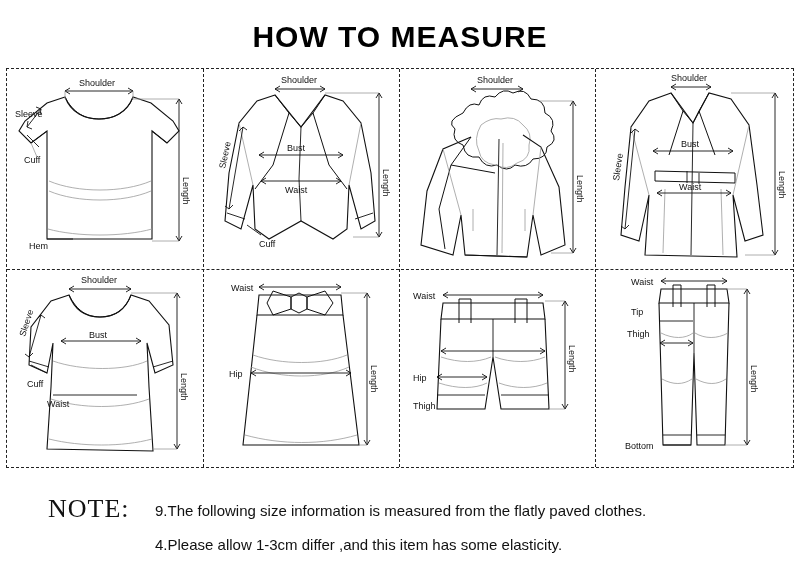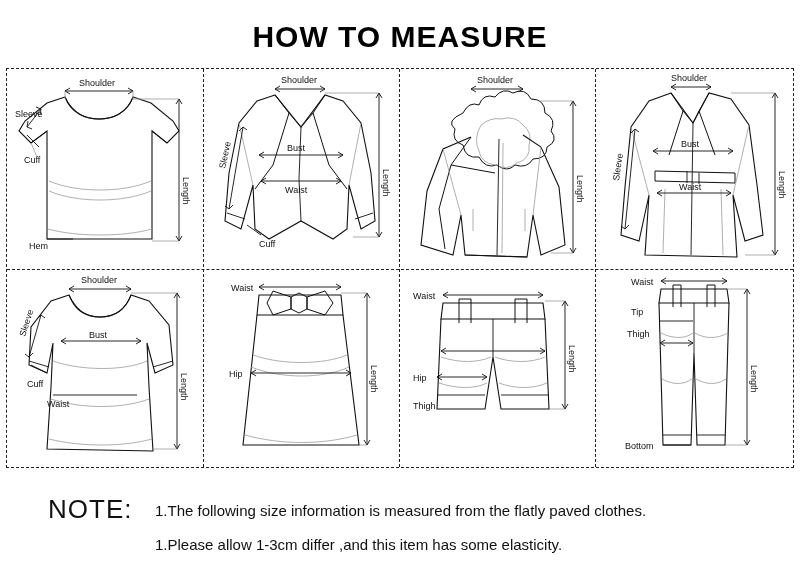--- a/index.html
+++ b/index.html
@@ -40,21 +40,21 @@
   .hsep{
     position:absolute;left:0;right:0;height:0;
     border-top:1px dashed #222;
   }
 
   .note{
     position:absolute;left:0;top:480px;width:800px;
   }
   .note-label{
     position:absolute;left:48px;top:14px;
-    font-size:26px;letter-spacing:1px;color:#111;
+    font-size:26px;letter-spacing:1px;color:#111;font-family:Liberation Serif, serif;
   }
   .note-line{
     position:absolute;left:155px;
     font-size:15px;color:#111;
   }
   .note-line.l1{top:22px;}
   .note-line.l2{top:56px;}
 
   svg{display:block;}
   .ln{stroke:#111;fill:none;}
@@ -380,17 +380,17 @@
         <line class="faint" x1="132" y1="20" x2="152" y2="20"></line>
         <line class="faint" x1="130" y1="176" x2="152" y2="176"></line>
         <text class="lbl" x="156" y="96" transform="rotate(90 156 96)">Length</text>
       </svg>
     </div>
 
   </div>
 
   <div class="note">
     <div class="note-label">NOTE:</div>
-    <div class="note-line l1">1.The following size information is measured from the flatly paved clothes.</div>
-    <div class="note-line l2">1.Please allow 1-3cm differ ,and this item has some elasticity.</div>
+    <div class="note-line l1">9.The following size information is measured from the flatly paved clothes.</div>
+    <div class="note-line l2">4.Please allow 1-3cm differ ,and this item has some elasticity.</div>
   </div>
 
 </div>
 
 </body></html>

